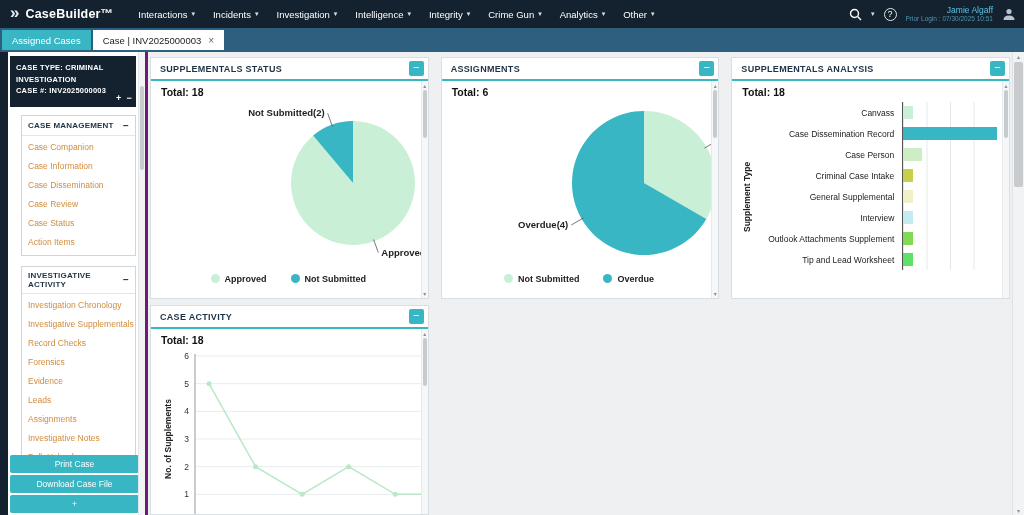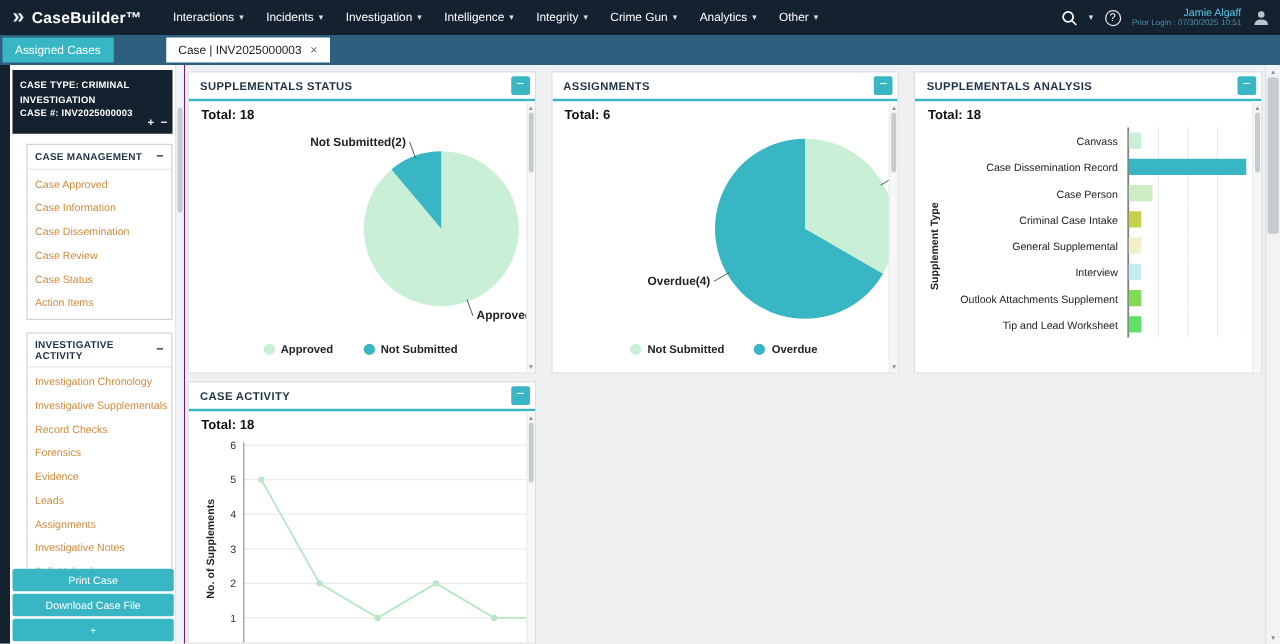--- a/index.html
+++ b/index.html
@@ -20,29 +20,29 @@
   .help { width:13px; height:13px; border:1px solid #dfe5ea; border-radius:50%; font-size:9px; line-height:11px; text-align:center; cursor:pointer; }
   .userinfo { text-align:right; line-height:1.25; cursor:pointer; }
   .username { color:#5ec4e6; font-size:8.5px; }
   .priorlogin { color:#4f93ad; font-size:6.5px; }
   .avatar { opacity:.9; cursor:pointer; }
 
   
   .tabbar { height:24px; background:#2e5f7e; display:flex; align-items:center; gap:2px; padding-left:2px; }
   .tab { height:20px; display:flex; align-items:center; font-size:9.5px; padding:0 10px; cursor:pointer; white-space:nowrap; }
   .tab-assigned { background:#38b6c3; color:#fff; }
-  .tab-case { background:#fff; color:#222; gap:7px;margin-left:40px; }
+  .tab-case { background:#fff; color:#222; gap:7px; }
   .tab-case .close { color:#666; font-size:10px; cursor:pointer; }
 
   
   .content { position:absolute; top:52px; left:0; right:0; bottom:0; }
   .leftstrip { position:absolute; left:0; top:0; bottom:0; width:8px; background:#14212e; }
 
   
-  .sidebar { position:absolute; left:8px; top:0; bottom:0; width:140px; background:#fff; border-right:1px solid #701a75; }
+  .sidebar { position:absolute; left:8px; top:0; bottom:0; width:140px; background:#fff; border-right:3px solid #701a75; }
   .casebox { margin:4px 9px 8px 2px; background:#14212e; color:#fff; font-size:7.5px; font-weight:bold; text-transform:uppercase; padding:6px 6px 10px 6px; line-height:1.55; position:relative; letter-spacing:.2px; }
   .casebox .pm { position:absolute; bottom:1px; right:4px; display:flex; gap:5px; font-size:9px; }
   .casebox .pm span { cursor:pointer; }
   .side-section { border:1px solid #cfd6da; margin:0 9px 10px 13px; background:#fff; }
   .side-header { display:flex; justify-content:space-between; align-items:center; padding:4px 6px; font-size:8px; font-weight:bold; color:#1d3245; border-bottom:1px solid #e2e6e9; letter-spacing:.2px; }
   .side-header .collapse { font-size:10px; color:#333; cursor:pointer; }
   .side-items { padding:2px 0 3px 0; }
   .side-item { font-size:8.5px; color:#d08c3e; padding:4.5px 6px; cursor:pointer; white-space:nowrap; overflow:hidden; }
   .side-buttons { position:absolute; bottom:0; left:2px; width:129px; display:flex; flex-direction:column; gap:2px; padding-bottom:2px; background:#fff; }
   .side-btn { background:#38b6c3; color:#fff; font-size:8.5px; text-align:center; padding:4px 0; border-radius:2px; cursor:pointer; }
@@ -62,21 +62,21 @@
   .panel-header { height:23px; flex:none; display:flex; align-items:center; justify-content:space-between; padding:0 4px 0 9px; border-bottom:2px solid #38b6c3; }
   .panel-title { font-size:9px; font-weight:bold; color:#1d3245; letter-spacing:.3px; }
   .min-btn { width:15px; height:15px; background:#38b6c3; color:#fff; border-radius:2px; font-size:11px; line-height:13px; text-align:center; cursor:pointer; }
   .panel-body { flex:1; position:relative; padding:5px 12px 0 10px; overflow:hidden; }
   .total-row { font-size:10.5px; color:#111; margin-bottom:1px; }
   .total-row .tl { font-weight:bold; }
   .total-row .tv { font-weight:bold; margin-left:3px; }
 
   .pie-chart { height:168px; width:100%; }
   .legend { height:24px; display:flex; justify-content:center; align-items:center; gap:24px; }
-  .legend-item { display:flex; align-items:center; gap:5px; font-size:9px; font-weight:bold; color:#222; }
+  .legend-item { display:flex; align-items:flex-start; gap:5px; font-size:9px; font-weight:bold; color:#222; }
   .legend-dot { width:9px; height:9px; border-radius:50%; display:inline-block; }
 
   
   .bar-chart-box { height:190px; display:flex; margin-top:4px; }
   .bar-ylabel { writing-mode:vertical-rl; transform:rotate(180deg); font-size:8.5px; font-weight:bold; color:#222; display:flex; align-items:center; justify-content:center; margin-right:2px; }
   .bar-rows { flex:1; display:flex; flex-direction:column; }
   .bar-row { display:flex; align-items:center; height:21px; }
   .bar-label { width:148px; flex:none; text-align:right; padding-right:8px; font-size:8.5px; color:#222; white-space:nowrap; overflow:hidden; }
   .bar-track { flex:1; height:100%; position:relative; border-left:1px solid #555;
                background-image:linear-gradient(to right,#e3e7ea 1px,transparent 1px); background-size:25% 100%;
@@ -168,21 +168,21 @@
         <span>−</span>
       </div>
     </div>
 
     <div class="side-section">
       <div class="side-header">
         <span>CASE MANAGEMENT</span>
         <span class="collapse">−</span>
       </div>
       <div class="side-items">
-        <div class="side-item">Case Approved</div>
+        <div class="side-item">Case Companion</div>
         <div class="side-item">Case Information</div>
         <div class="side-item">Case Dissemination</div>
         <div class="side-item">Case Review</div>
         <div class="side-item">Case Status</div>
         <div class="side-item">Action Items</div>
       </div>
     </div>
 
     <div class="side-section">
       <div class="side-header">

